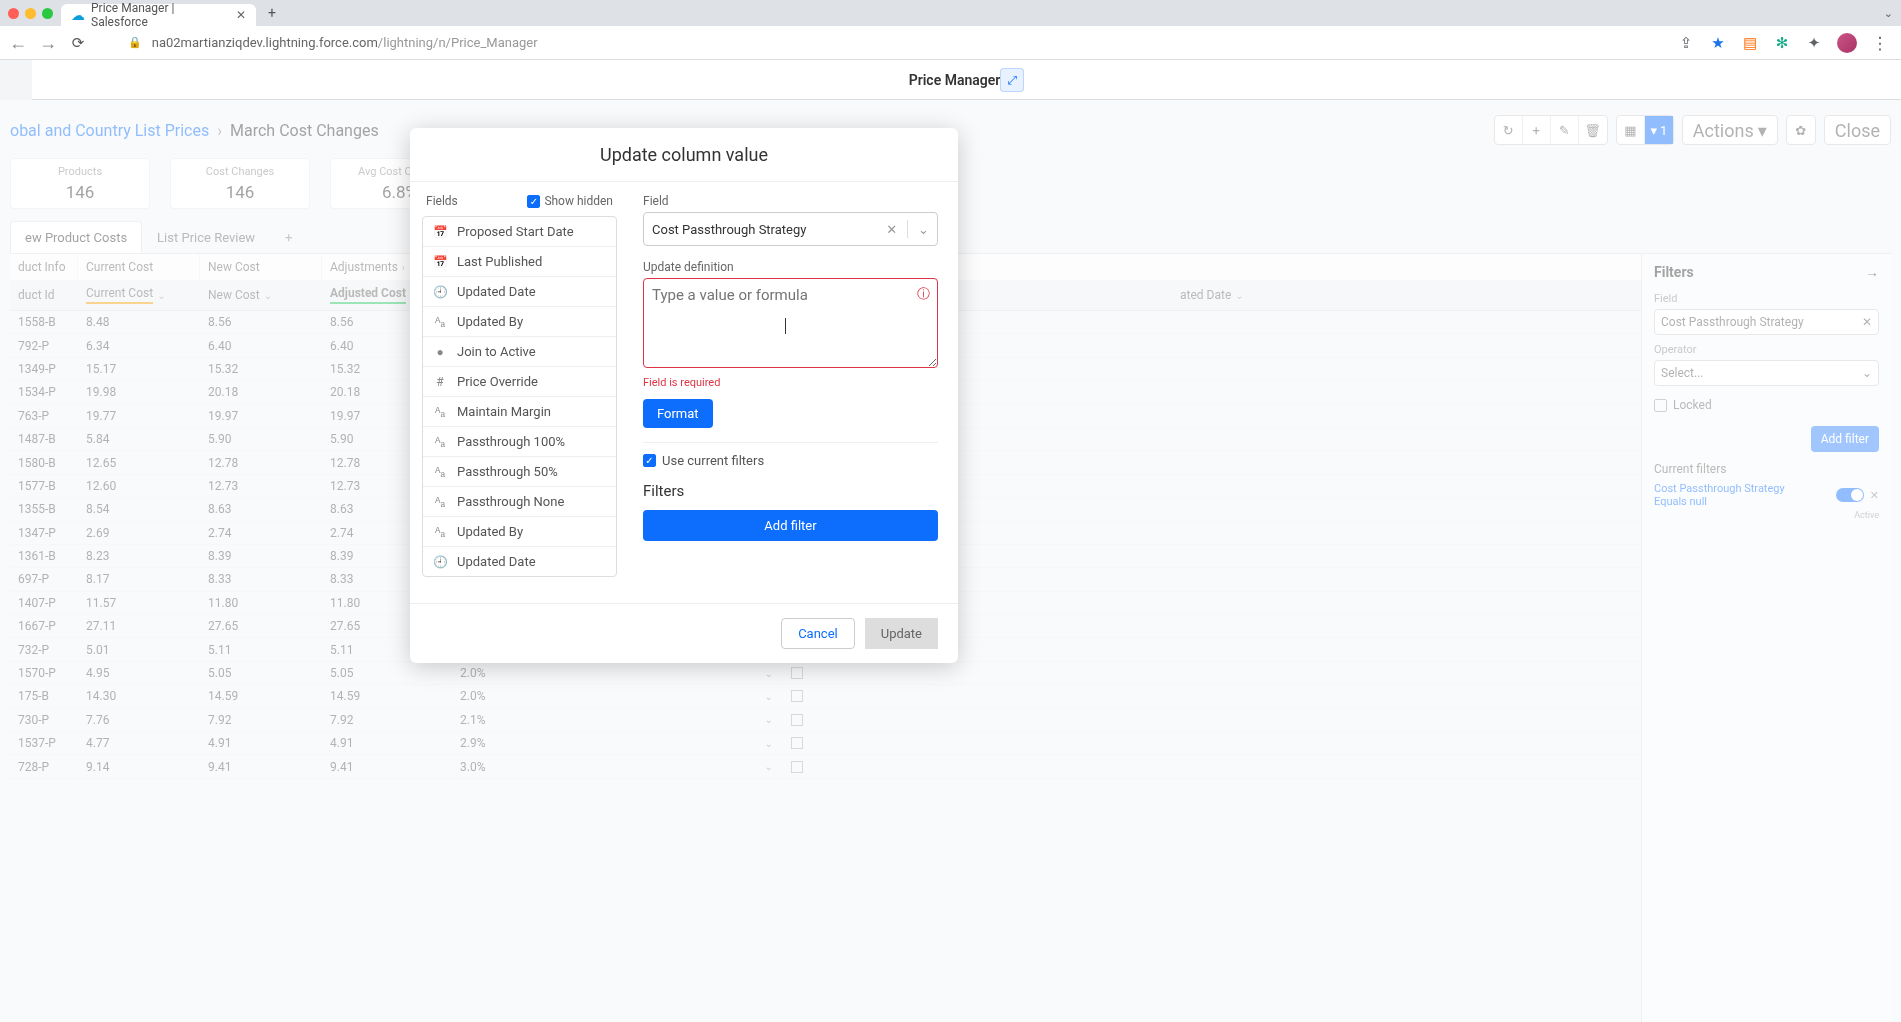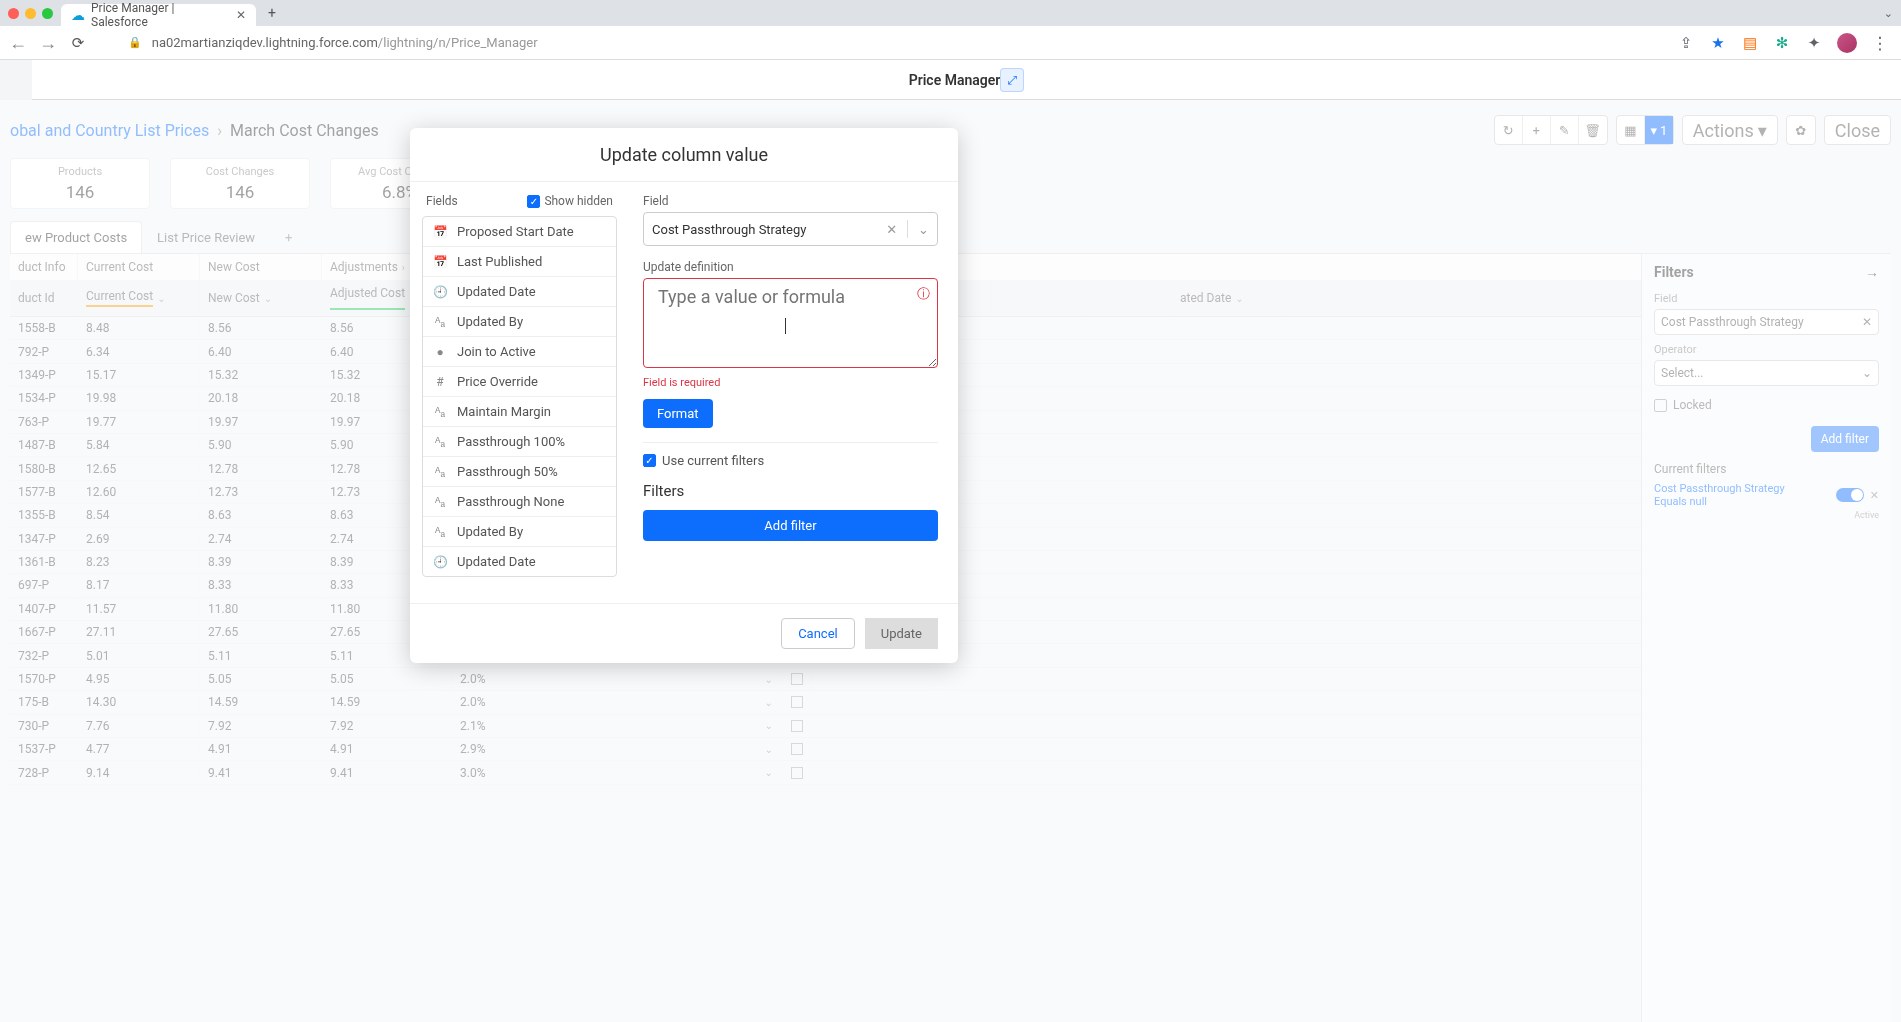--- a/index.html
+++ b/index.html
@@ -69,21 +69,21 @@
 .gh-cell { padding:6px 8px; border-right:1px solid #eee; display:flex; align-items:center; gap:4px;}
 .col-id { width:68px; }
 .col-num { width:122px; }
 .col-adj { width:130px;}
 .col-pct { width:330px;}
 .col-chk { width:30px;}
 .col-extra { width:110px;}
 .col-spacer { width:90px; min-width:90px;}
 .gh-cell .caret { color:#999; font-size:10px;}
 .underline-orange { border-bottom: 2px solid #f59e0b; padding-bottom: 2px;}
-.underline-green { border-bottom: 2px solid #22c55e; padding-bottom: 8px;}
+.underline-green { border-bottom: 2px solid #22c55e; padding-bottom: 2px; font-weight: bold;}
 .data-row { display:flex; font-size:12px; color:#555; border-bottom:1px solid #eee; align-items:center; height:23.4px;}
 .td { padding:3px 8px; border-right:1px solid #f2f2f2;}
 .chk-box { width:12px; height:12px; border:1px solid #aaa; display:inline-block;}
 .pct-caret { color:#999; font-size:10px; margin-left:auto;}
 .td.col-pct { display:flex; align-items:center; gap:6px; justify-content:flex-end; padding-right:8px;}
 .td.col-chk { display:flex; align-items:center; justify-content:center;}
 
 .filters-panel { width:250px; border-left:1px solid #ddd; padding:10px 12px; font-size:12px; color:#555; background:#f7f8fa;}
 .filters-panel h4 { font-size:14px; margin-bottom:12px; color:#333; display:flex; align-items:center; justify-content:space-between;}
 .fp-label { font-size:11px; color:#888; margin-bottom:4px; margin-top:8px;}
@@ -109,21 +109,21 @@
 .fields-list { border:1px solid #ddd; border-radius:4px; overflow:hidden;}
 .field-item { display:flex; align-items:center; gap:10px; padding:7px 10px; font-size:13px; color:#555; border-bottom:1px solid #eee; cursor:pointer;}
 .field-item:last-child { border-bottom:none;}
 .field-icon { width:14px; color:#888; font-size:12px; text-align:center;}
 
 .modal-right { flex:1; padding:12px 20px 0 18px;}
 .mr-label { font-size:12px; color:#666; margin-bottom:4px;}
 .field-select { border:1px solid #ccc; border-radius:4px; padding:7px 8px; font-size:13px; color:#333; display:flex; align-items:center; margin-bottom:14px; position:relative;}
 .field-select .right-ctrls { margin-left:auto; display:flex; align-items:center; gap:10px; color:#999; font-size:13px;}
 .field-select .divider { width:1px; height:18px; background:#ddd;}
-.def-textarea { width:100%; min-height:90px; border:1px solid #dc3545; border-radius:4px; padding:7px 14px; font-size:18px; color:#aaa; resize:vertical; position:relative;}
+.def-textarea { width:100%; min-height:90px; border:1px solid #dc3545; border-radius:4px; padding:7px 8px; font-size:15px; color:#aaa; resize:vertical; position:relative;}
 .def-wrapper { position:relative; }
 .def-wrapper .err-icon { position:absolute; right:8px; top:7px; color:#dc3545; font-size:13px;}
 .def-wrapper .cursor-caret { position:absolute; left:142px; top:40px; width:1px; height:16px; background:#333; font-size:16px;}
 .err-text { font-size:11px; color:#dc3545; margin-top:4px;}
 .format-btn { background:#0d6efd; color:#fff; border:none; border-radius:4px; padding:7px 14px; font-size:13px; margin-top:10px; cursor:pointer;}
 .divider-h { border-top:1px solid #eee; margin:14px 0 10px 0;}
 .checkbox-row { display:flex; align-items:center; gap:6px; font-size:13px; color:#555;}
 .filters-h { font-size:15px; color:#333; margin-top:14px; font-weight:400;}
 .add-filter-btn { width:100%; background:#0d6efd; color:#fff; border:none; border-radius:4px; padding:8px 0; font-size:13px; margin-top:10px; cursor:pointer;}
 

